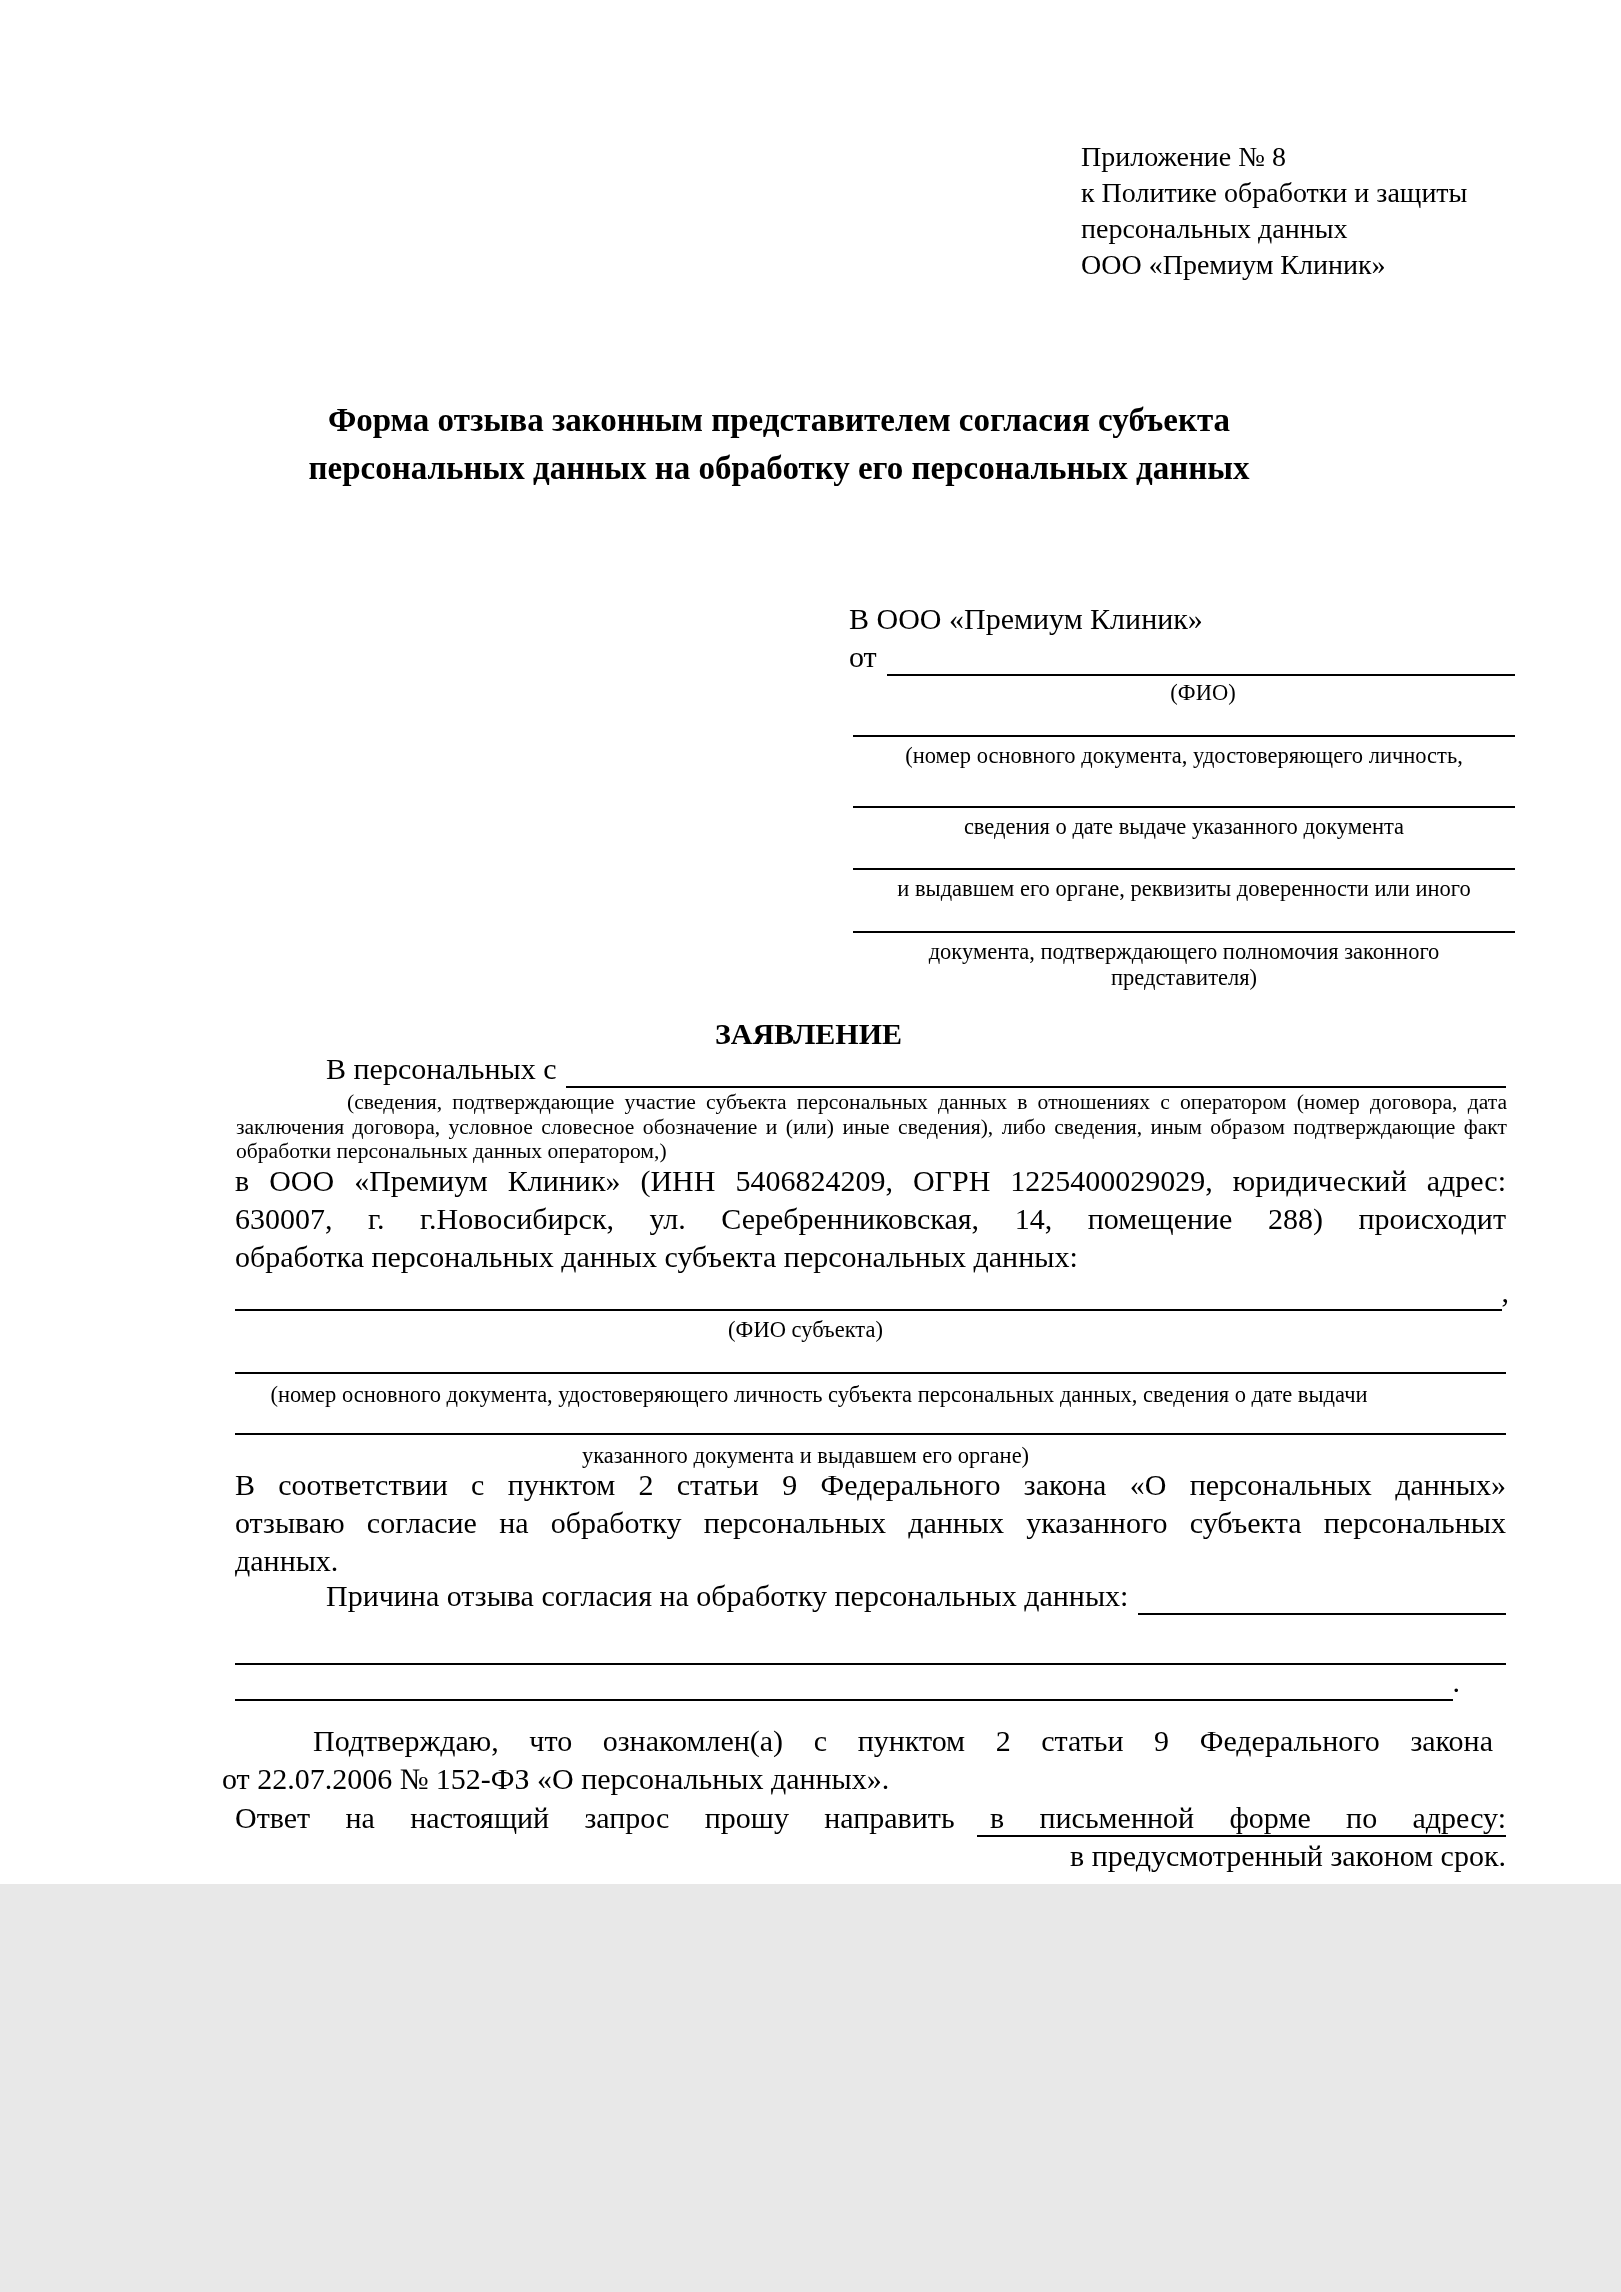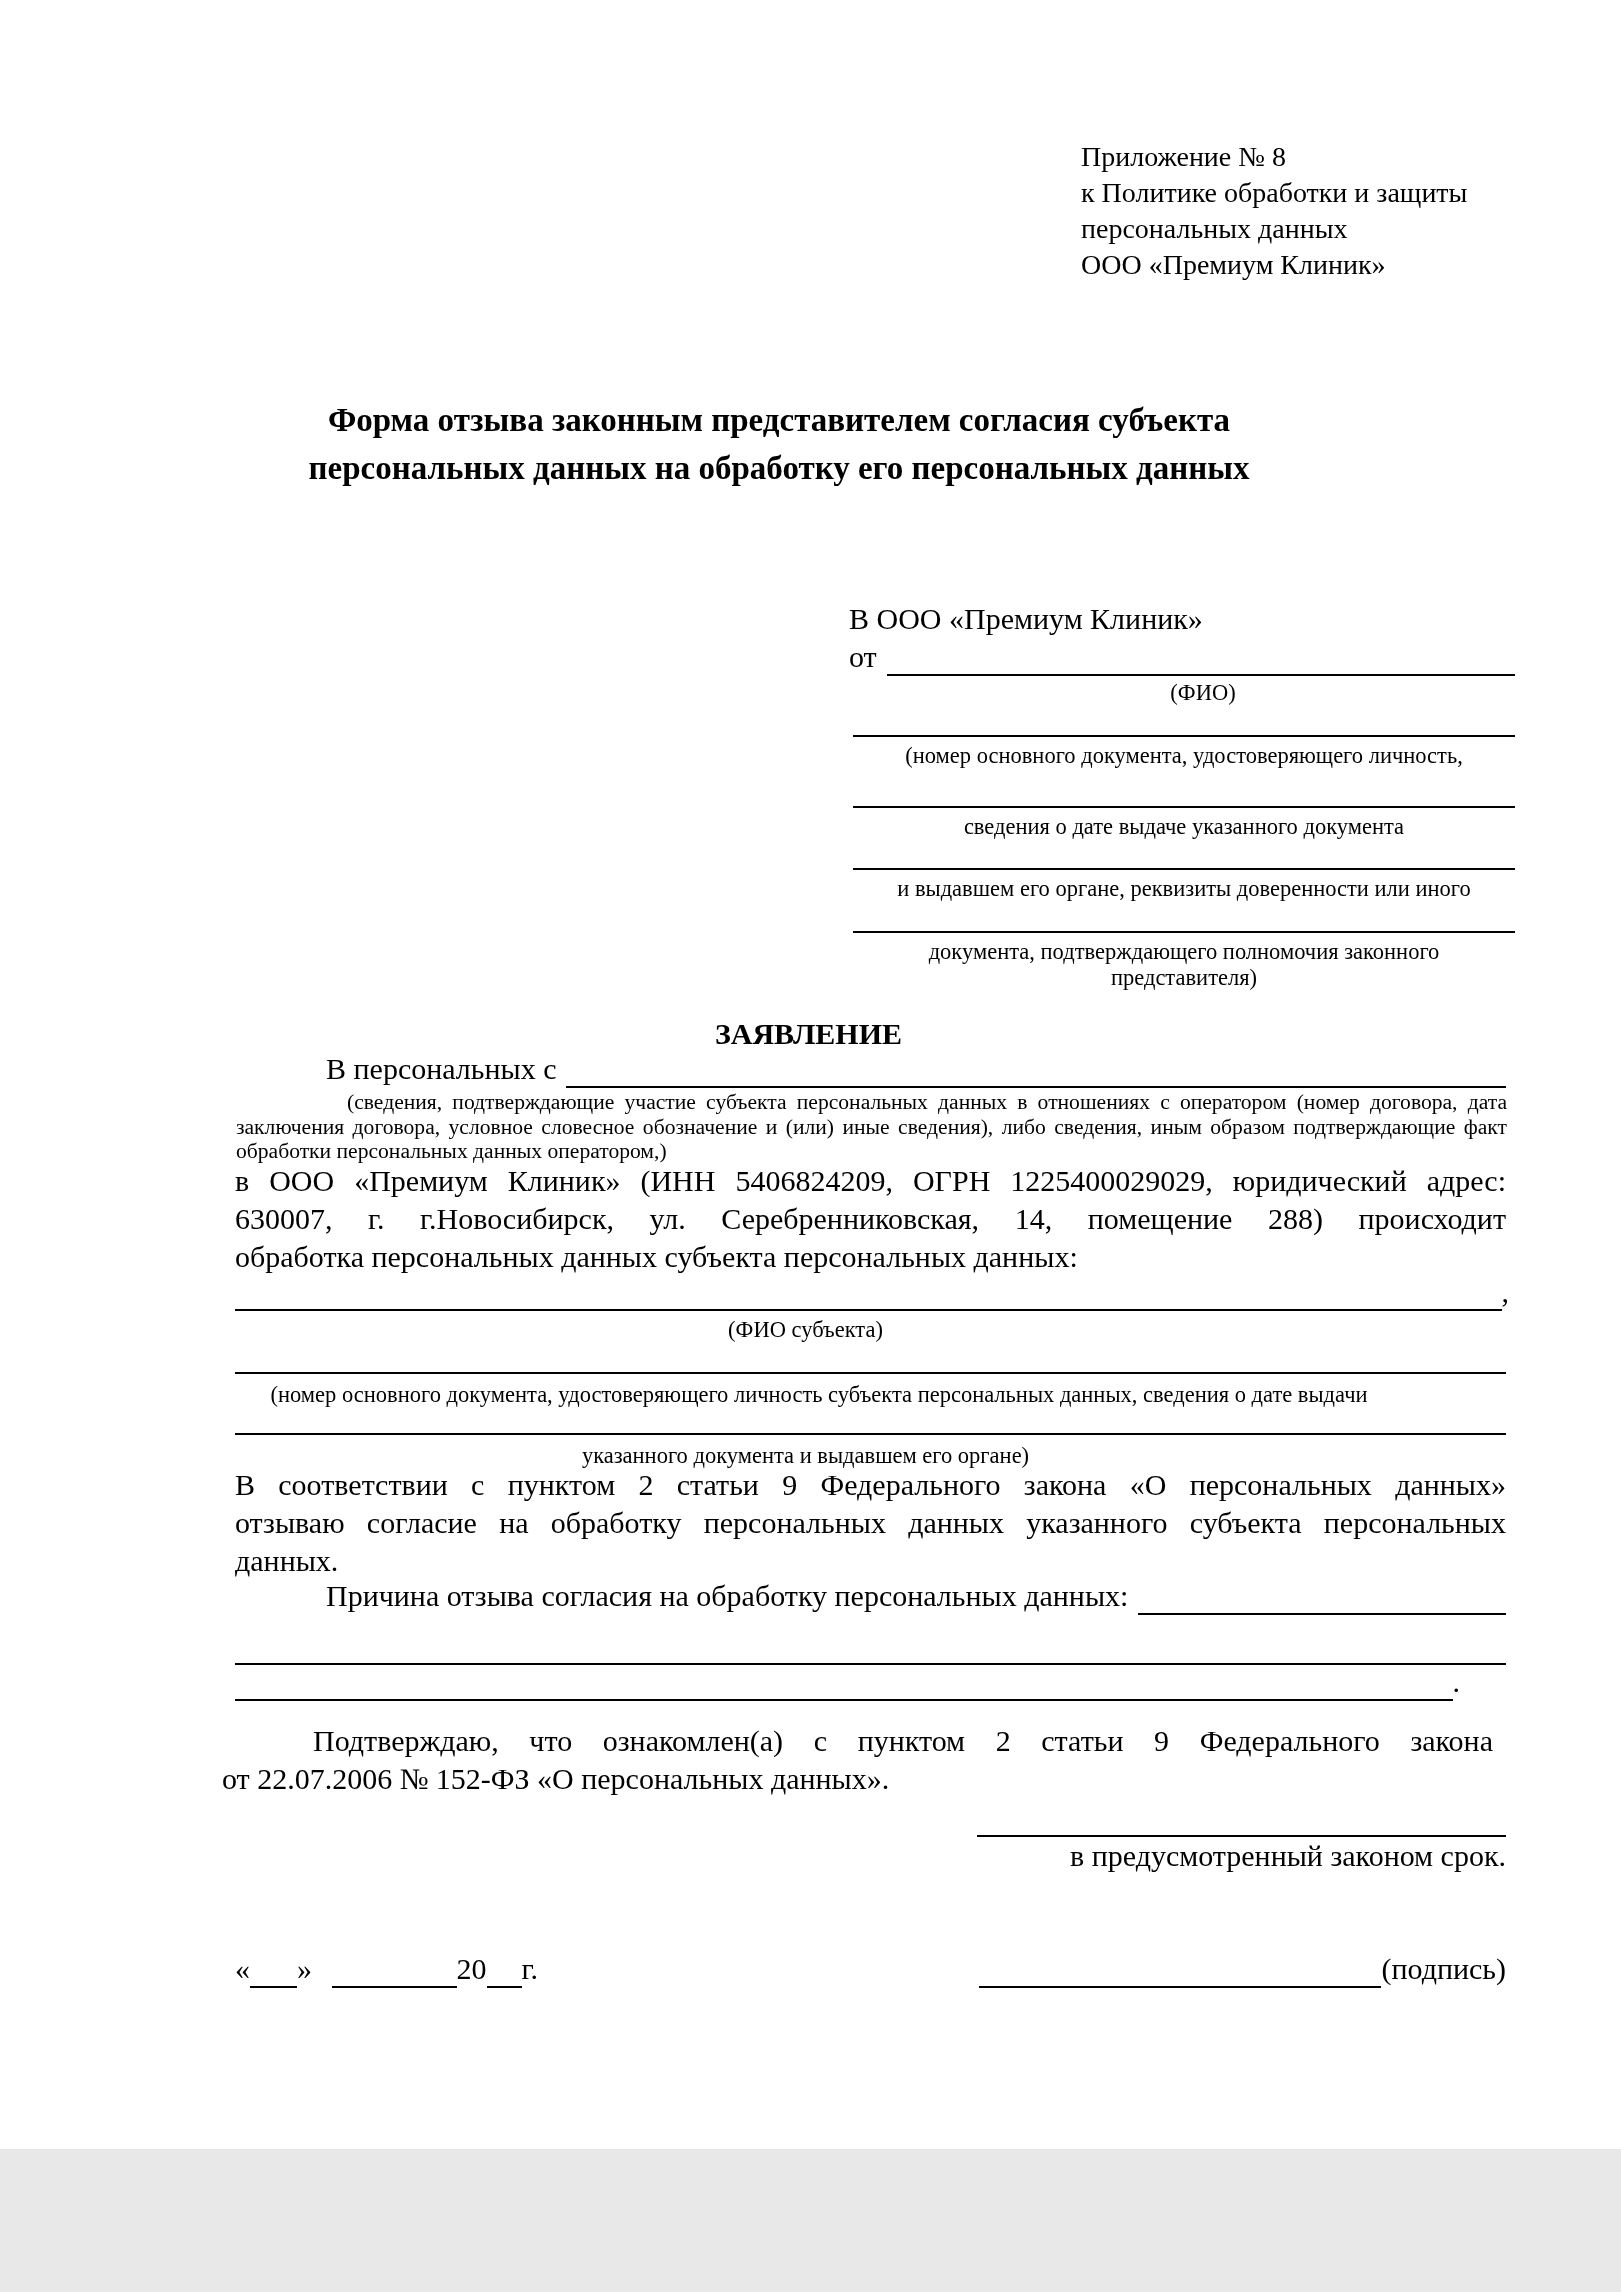--- a/index.html
+++ b/index.html
@@ -1,18 +1,18 @@
 <!DOCTYPE html>
 <html><head>
 <meta charset="utf-8">
 <style>
   html,body { margin:0; padding:0; background:#e8e8e8; }
   .page {
     position:relative;
-    width:1621px; height:2149px;
+    width:1621px; height:1884px;
     background:#ffffff;
     color:#000;
     font-family:"Liberation Serif","DejaVu Serif",serif;
     overflow:hidden;
     margin:0 auto;
   }
   .abs { position:absolute; }
 
   
   .t  { font-size:30px; line-height:38px; }
@@ -121,20 +121,21 @@
   <div class="abs row t" style="left:235px; top:1666px; width:1225px; height:35px;">
     <span class="blank grow"></span>
     <span>.</span>
   </div>
 
   <div class="abs t" style="left:222px; top:1722px; width:1271px;">
     <div class="j" style="text-indent:91px;">Подтверждаю, что ознакомлен(а) с пунктом 2 статьи 9 Федерального закона</div>
     <div>от 22.07.2006 № 152-ФЗ «О персональных данных».</div>
   </div>
 
+  <div class="abs t j" style="left:235px; top:1799px; width:1271px;">Ответ на настоящий запрос прошу направить в письменной форме по адресу:</div>
   <div class="abs row t" style="left:235px; top:1835px; width:1271px; height:35px;flex-direction:column;">
     <span class="blank" style="width:529px;"></span>
     <span>в предусмотренный законом срок.</span>
   </div>
 
   <div class="abs row t" style="left:235px; top:1953px; width:1271px; height:35px; justify-content:space-between;">
     <span class="row" style="height:35px;">
       <span>«</span>
       <span class="blank" style="width:47px;"></span>
       <span class="gap-r">»</span>

